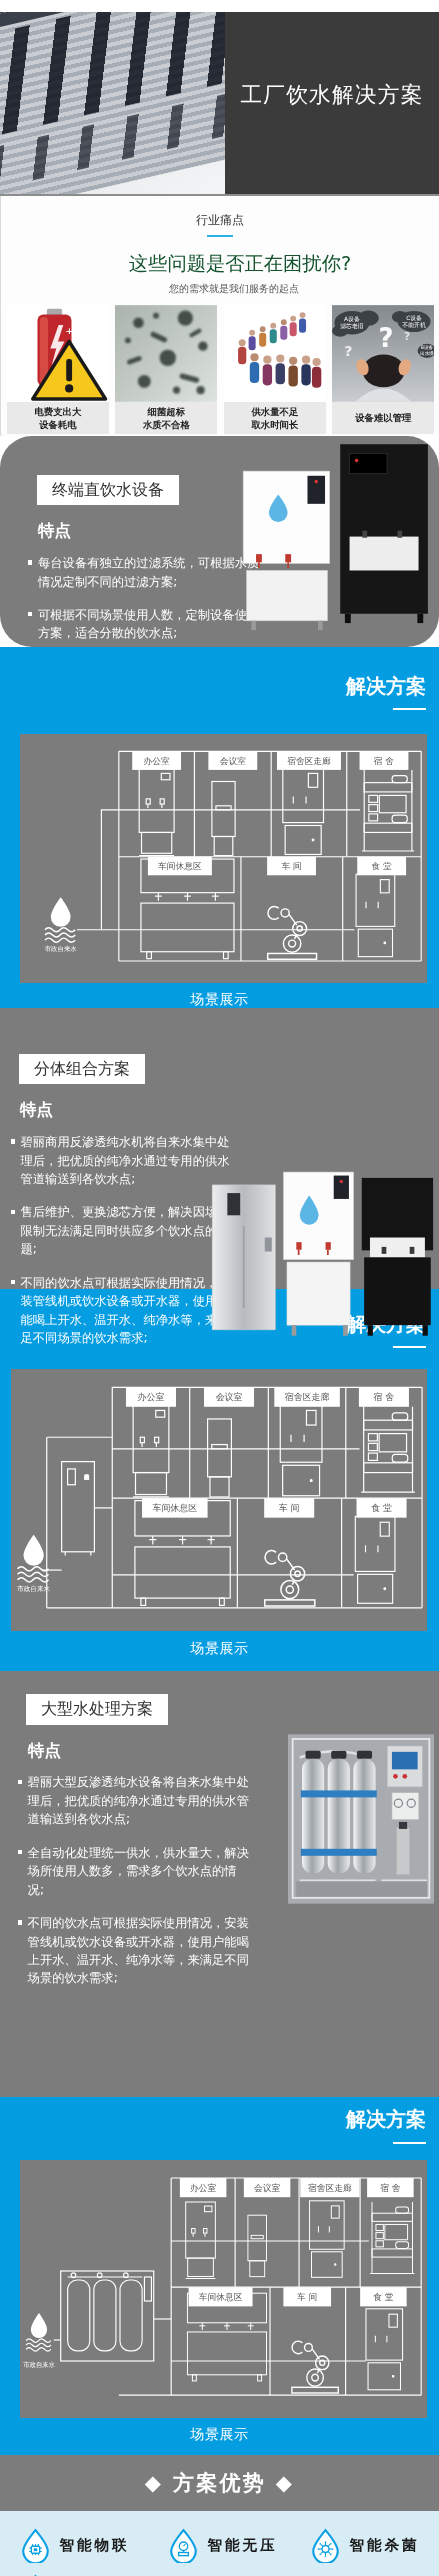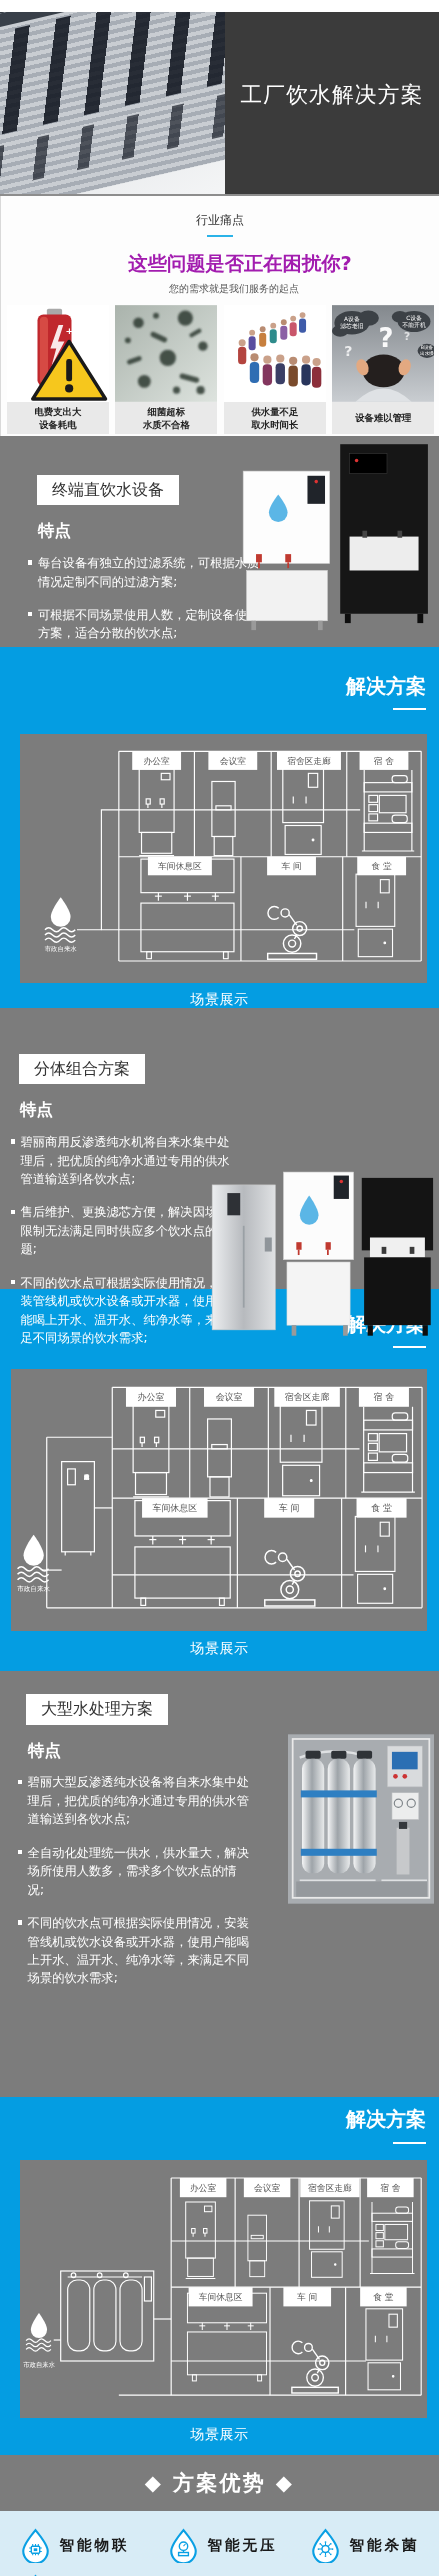--- a/index.html
+++ b/index.html
@@ -19,33 +19,33 @@
     background:repeating-linear-gradient(90deg,rgba(12,17,27,.85) 0 15px,transparent 15px 42px); }
   .building .win-row2 { position:absolute; top:129px; left:5.9px; right:0; height:41px;
     background:repeating-linear-gradient(90deg,rgba(12,17,27,.65) 0 11.7px,transparent 11.7px 46px); }
   .header-dark { flex:1; background:#3b3b3b; display:flex; align-items:center; justify-content:center; }
   .header-title { color:#fff; font-size:21.7px; letter-spacing:1.2px; font-weight:400; padding-bottom:17.6px; }
 
   
   .pain { height:240px; background:#fdfdfd; border-left:1.8px solid #d9d9d9; position:relative; }
   .pain-label { text-align:center; padding-top:16.4px; font-size:12px; color:#333; }
   .pain-label-line { width:26px; height:1.8px; background:#2bb3e8; margin:5.9px auto 0; }
-  .pain-heading { text-align:center; font-size:19.3px; font-weight:bold; color:#a21caf; margin-top:13px;margin-left:40px; }
+  .pain-heading { text-align:center; font-size:19.3px; font-weight:normal; color:#14532d; margin-top:13px;margin-left:40px; }
   .pain-sub { text-align:center; font-size:10px; color:#555; margin-top:4.7px;padding-left:28px; }
   .pain-cards { display:flex; justify-content:space-between; padding:9.4px 4.7px 0 5.9px; }
   .pain-card { width:102px; }
   .pain-img { height:97px; overflow:hidden; }
   .pain-img svg { display:block; }
   .pain-caption { background:#e9e9e9; min-height:32px; display:flex; flex-direction:column;
     justify-content:center; text-align:center; font-size:9.4px; font-weight:bold; color:#222; line-height:1.45; }
   .carousel-dot { width:4.7px; height:4.7px; border-radius:50%; background:#049de2; margin:5.9px auto 0; }
 
   
   .gray-sec { background:#7c7c7c; position:relative; color:#fff; }
-  .sec1 { height:211px; }
+  .sec1 { height:211px;border-radius:32px; }
   .sec2 { height:281px; }
   .sec3 { height:426px; }
   .title-box { display:inline-block; background:#fff; color:#333; font-size:16px;
     padding:4.7px 15px; margin-left:37px; }
   .feat-label { font-size:16.4px; font-weight:bold; margin:15px 0 0 38px; }
   .features { margin:11.7px 0 0 28px; }
   .feature { display:flex; margin-bottom:15px; }
   .feature .marker { width:4.1px; height:4.1px; background:#fff; margin:6.4px 5.9px 0 0; flex:none; }
   .feature .ftext { font-size:12.3px; line-height:1.5; }
   .sec1 .features { width:234px; }

